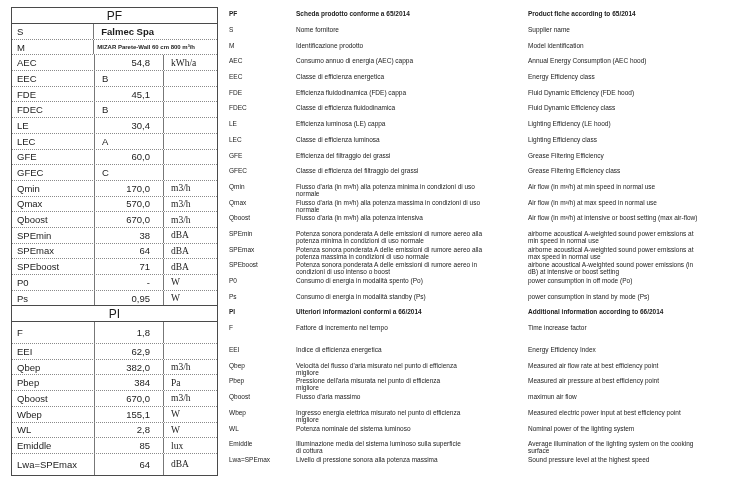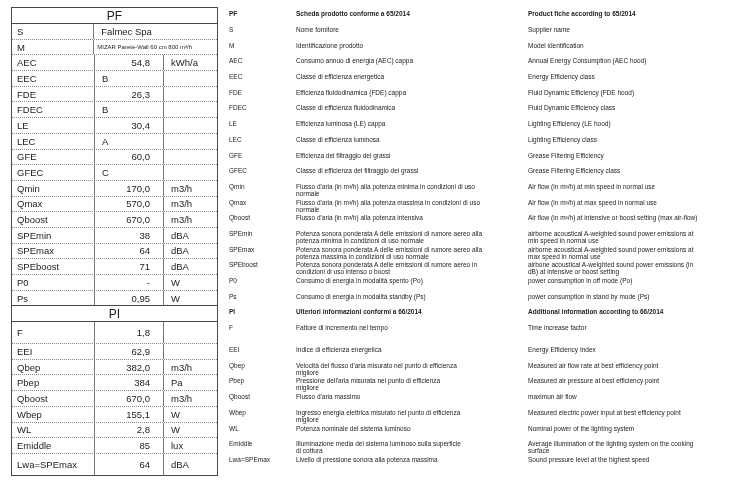--- a/index.html
+++ b/index.html
@@ -12,25 +12,25 @@
   .t-hdr{display:flex;align-items:center;justify-content:center;font-size:12px;
          border-bottom:1px solid #4a4a4a;box-sizing:border-box;}
   .t-row{display:flex;align-items:stretch;border-bottom:1px dotted #8a8a8a;
          box-sizing:border-box;font-size:9.5px;}
   .t-row.solid{border-bottom:1px solid #4a4a4a;}
   .t-row.last{border-bottom:none;}
   .t-label{width:83px;display:flex;align-items:center;padding-left:5px;
            border-right:1px solid #777;box-sizing:border-box;}
   .t-value{width:69px;display:flex;align-items:center;border-right:1px solid #777;
            box-sizing:border-box;}
-  .t-value.span{width:124px;border-right:none;}
+  .t-value.span{width:124px;border-right:none;font-weight:bold;}
   .t-value.num{justify-content:flex-end;padding-right:13px;}
   .t-value.txt{padding-left:7px;}
   .t-value.small{font-size:6px;padding-left:3px;}
-  .t-unit{flex:1;display:flex;align-items:center;padding-left:7px;box-sizing:border-box;}
+  .t-unit{flex:1;display:flex;align-items:center;padding-left:7px;box-sizing:border-box;font-family:Liberation Serif, serif;}
 
   
   .desc-list{position:absolute;left:229px;top:7px;width:511px;}
   .d-row{display:flex;align-items:flex-start;padding-top:3px;box-sizing:border-box;
          font-size:6.5px;line-height:7px;color:#222222;}
   .d-row.hdr{font-weight:bold;}
   .d-code{width:67px;}
   .d-it{width:232px;white-space:pre-line;}
   .d-en{width:212px;white-space:pre-line;}
 </style>
@@ -53,21 +53,21 @@
         <div class="t-value num">54,8</div>
         <div class="t-unit">kWh/a</div>
       </div>
       <div class="t-row" style="height: 15.7px;">
         <div class="t-label">EEC</div>
         <div class="t-value txt">B</div>
         <div class="t-unit"></div>
       </div>
       <div class="t-row" style="height: 15.7px;">
         <div class="t-label">FDE</div>
-        <div class="t-value num">26,3</div>
+        <div class="t-value num">45,1</div>
         <div class="t-unit"></div>
       </div>
       <div class="t-row" style="height: 15.7px;">
         <div class="t-label">FDEC</div>
         <div class="t-value txt">B</div>
         <div class="t-unit"></div>
       </div>
       <div class="t-row" style="height: 15.7px;">
         <div class="t-label">LE</div>
         <div class="t-value num">30,4</div>

